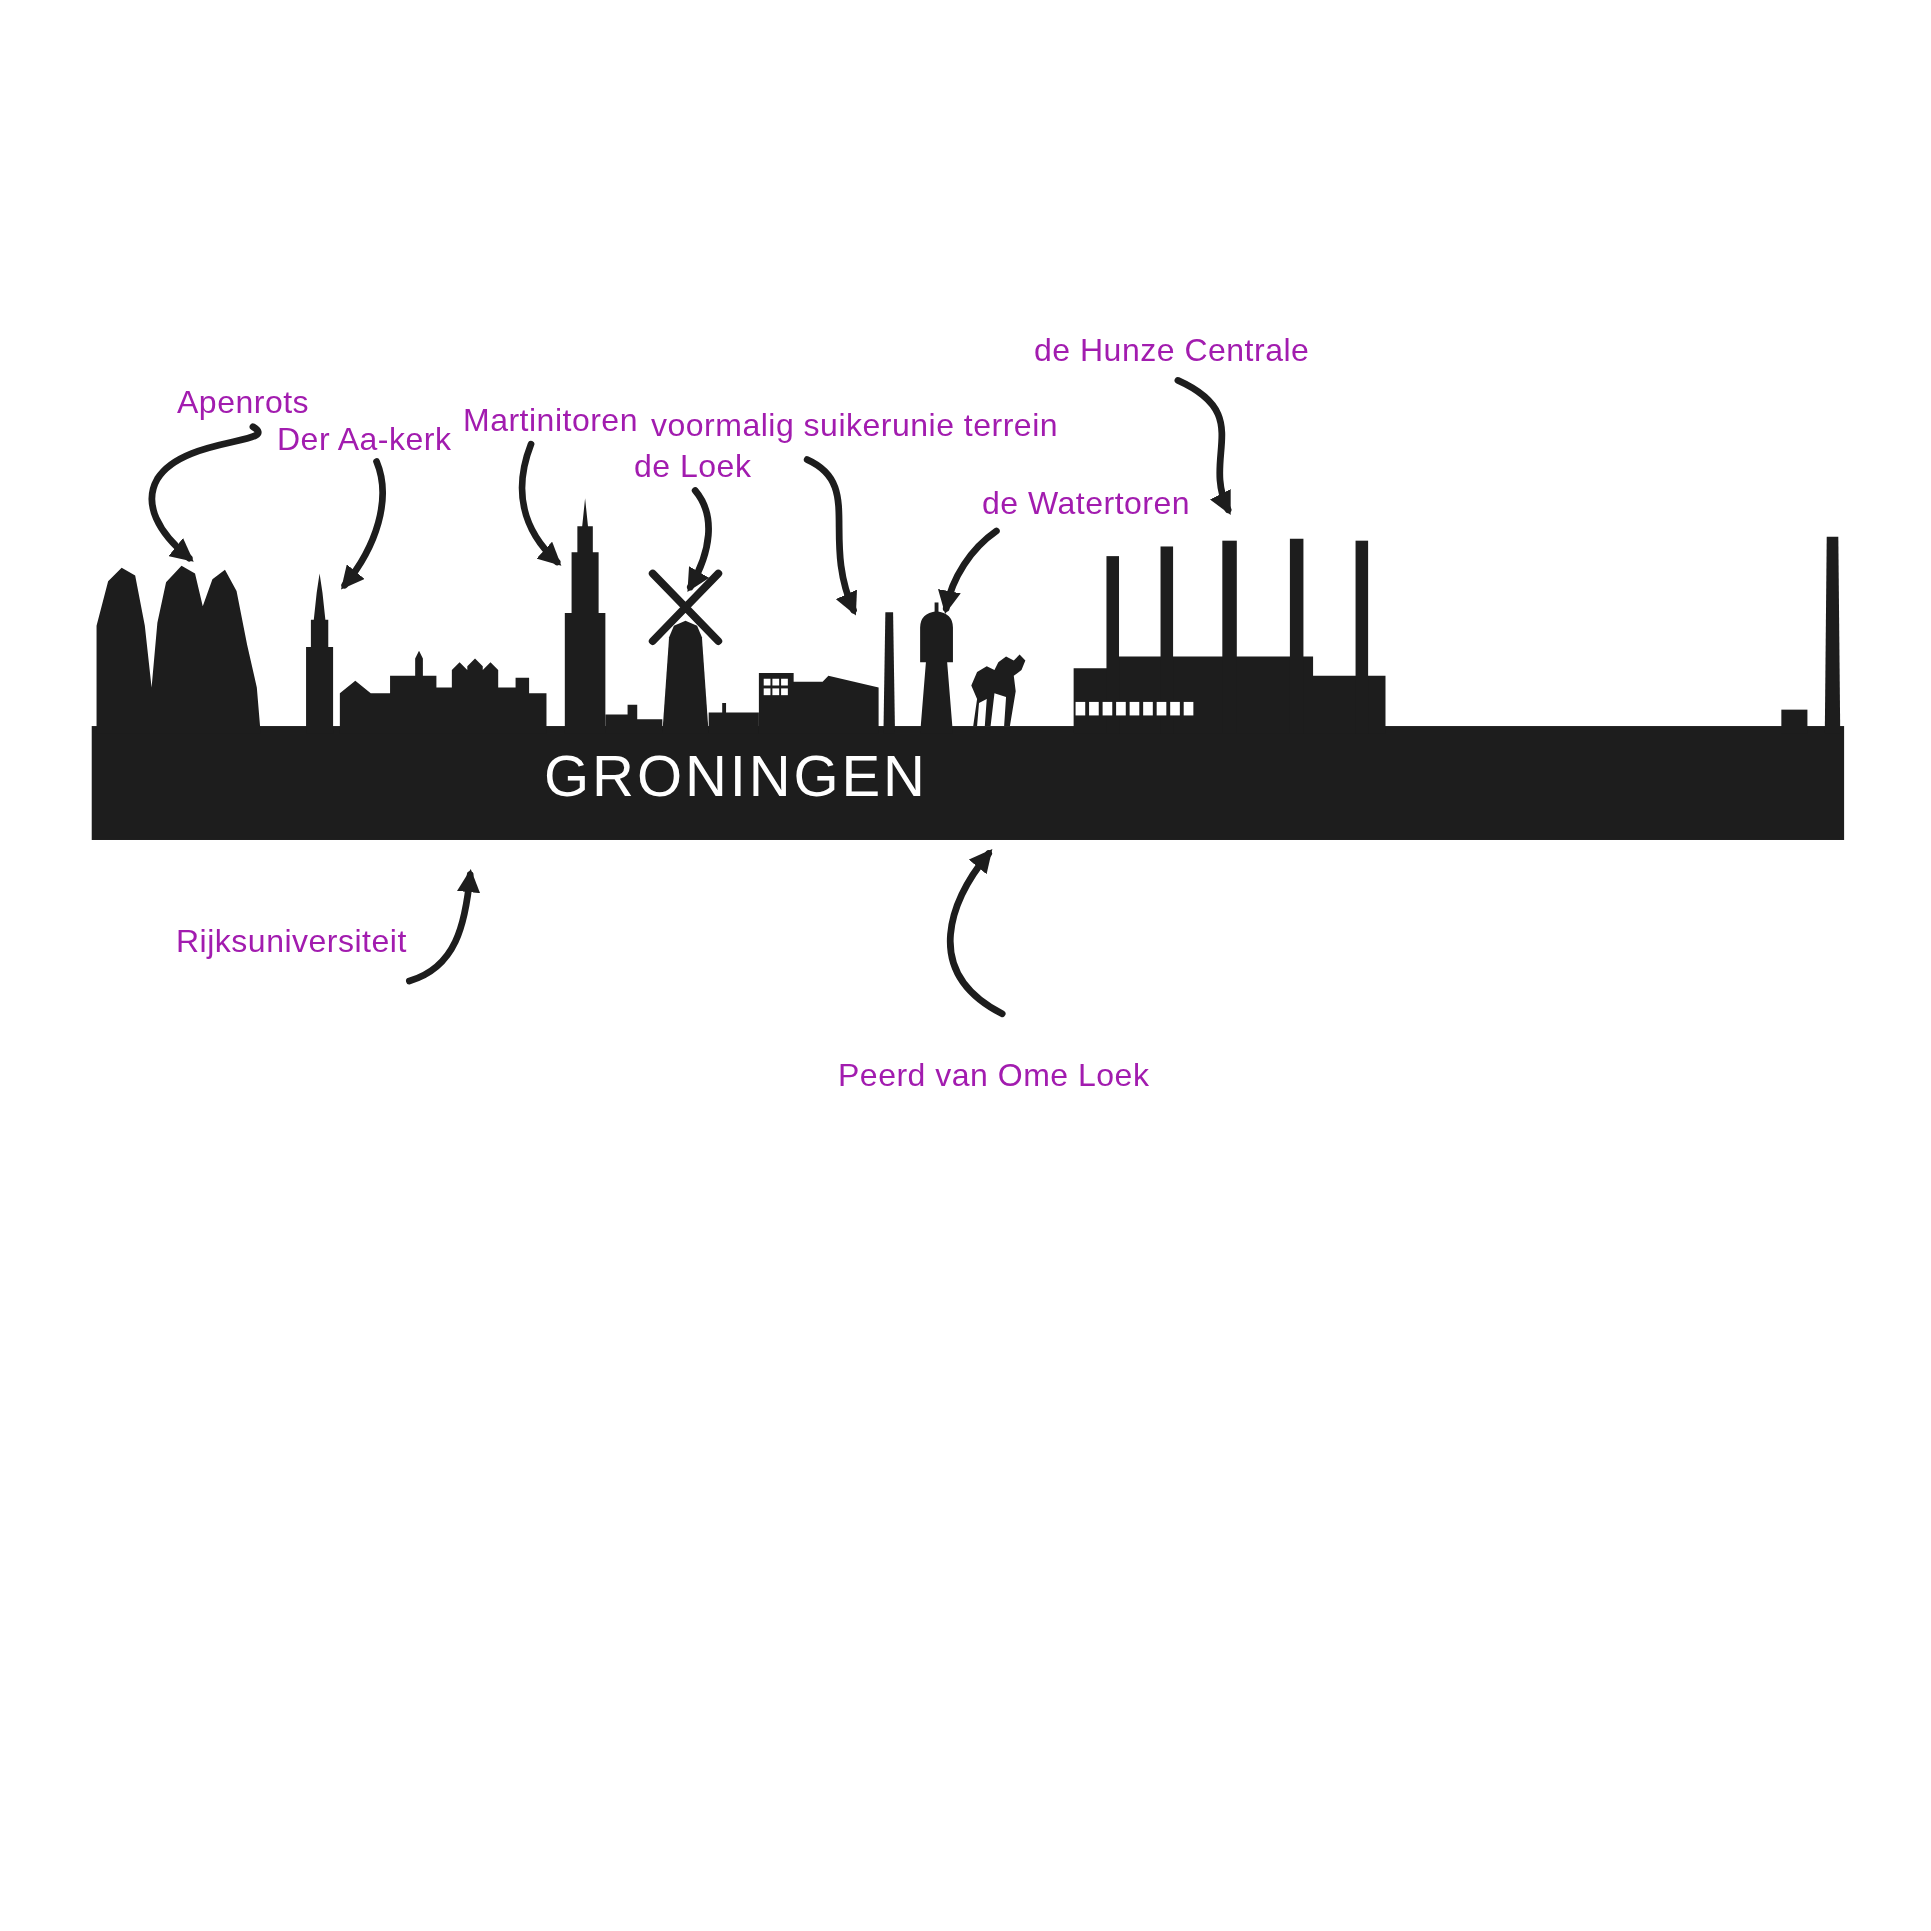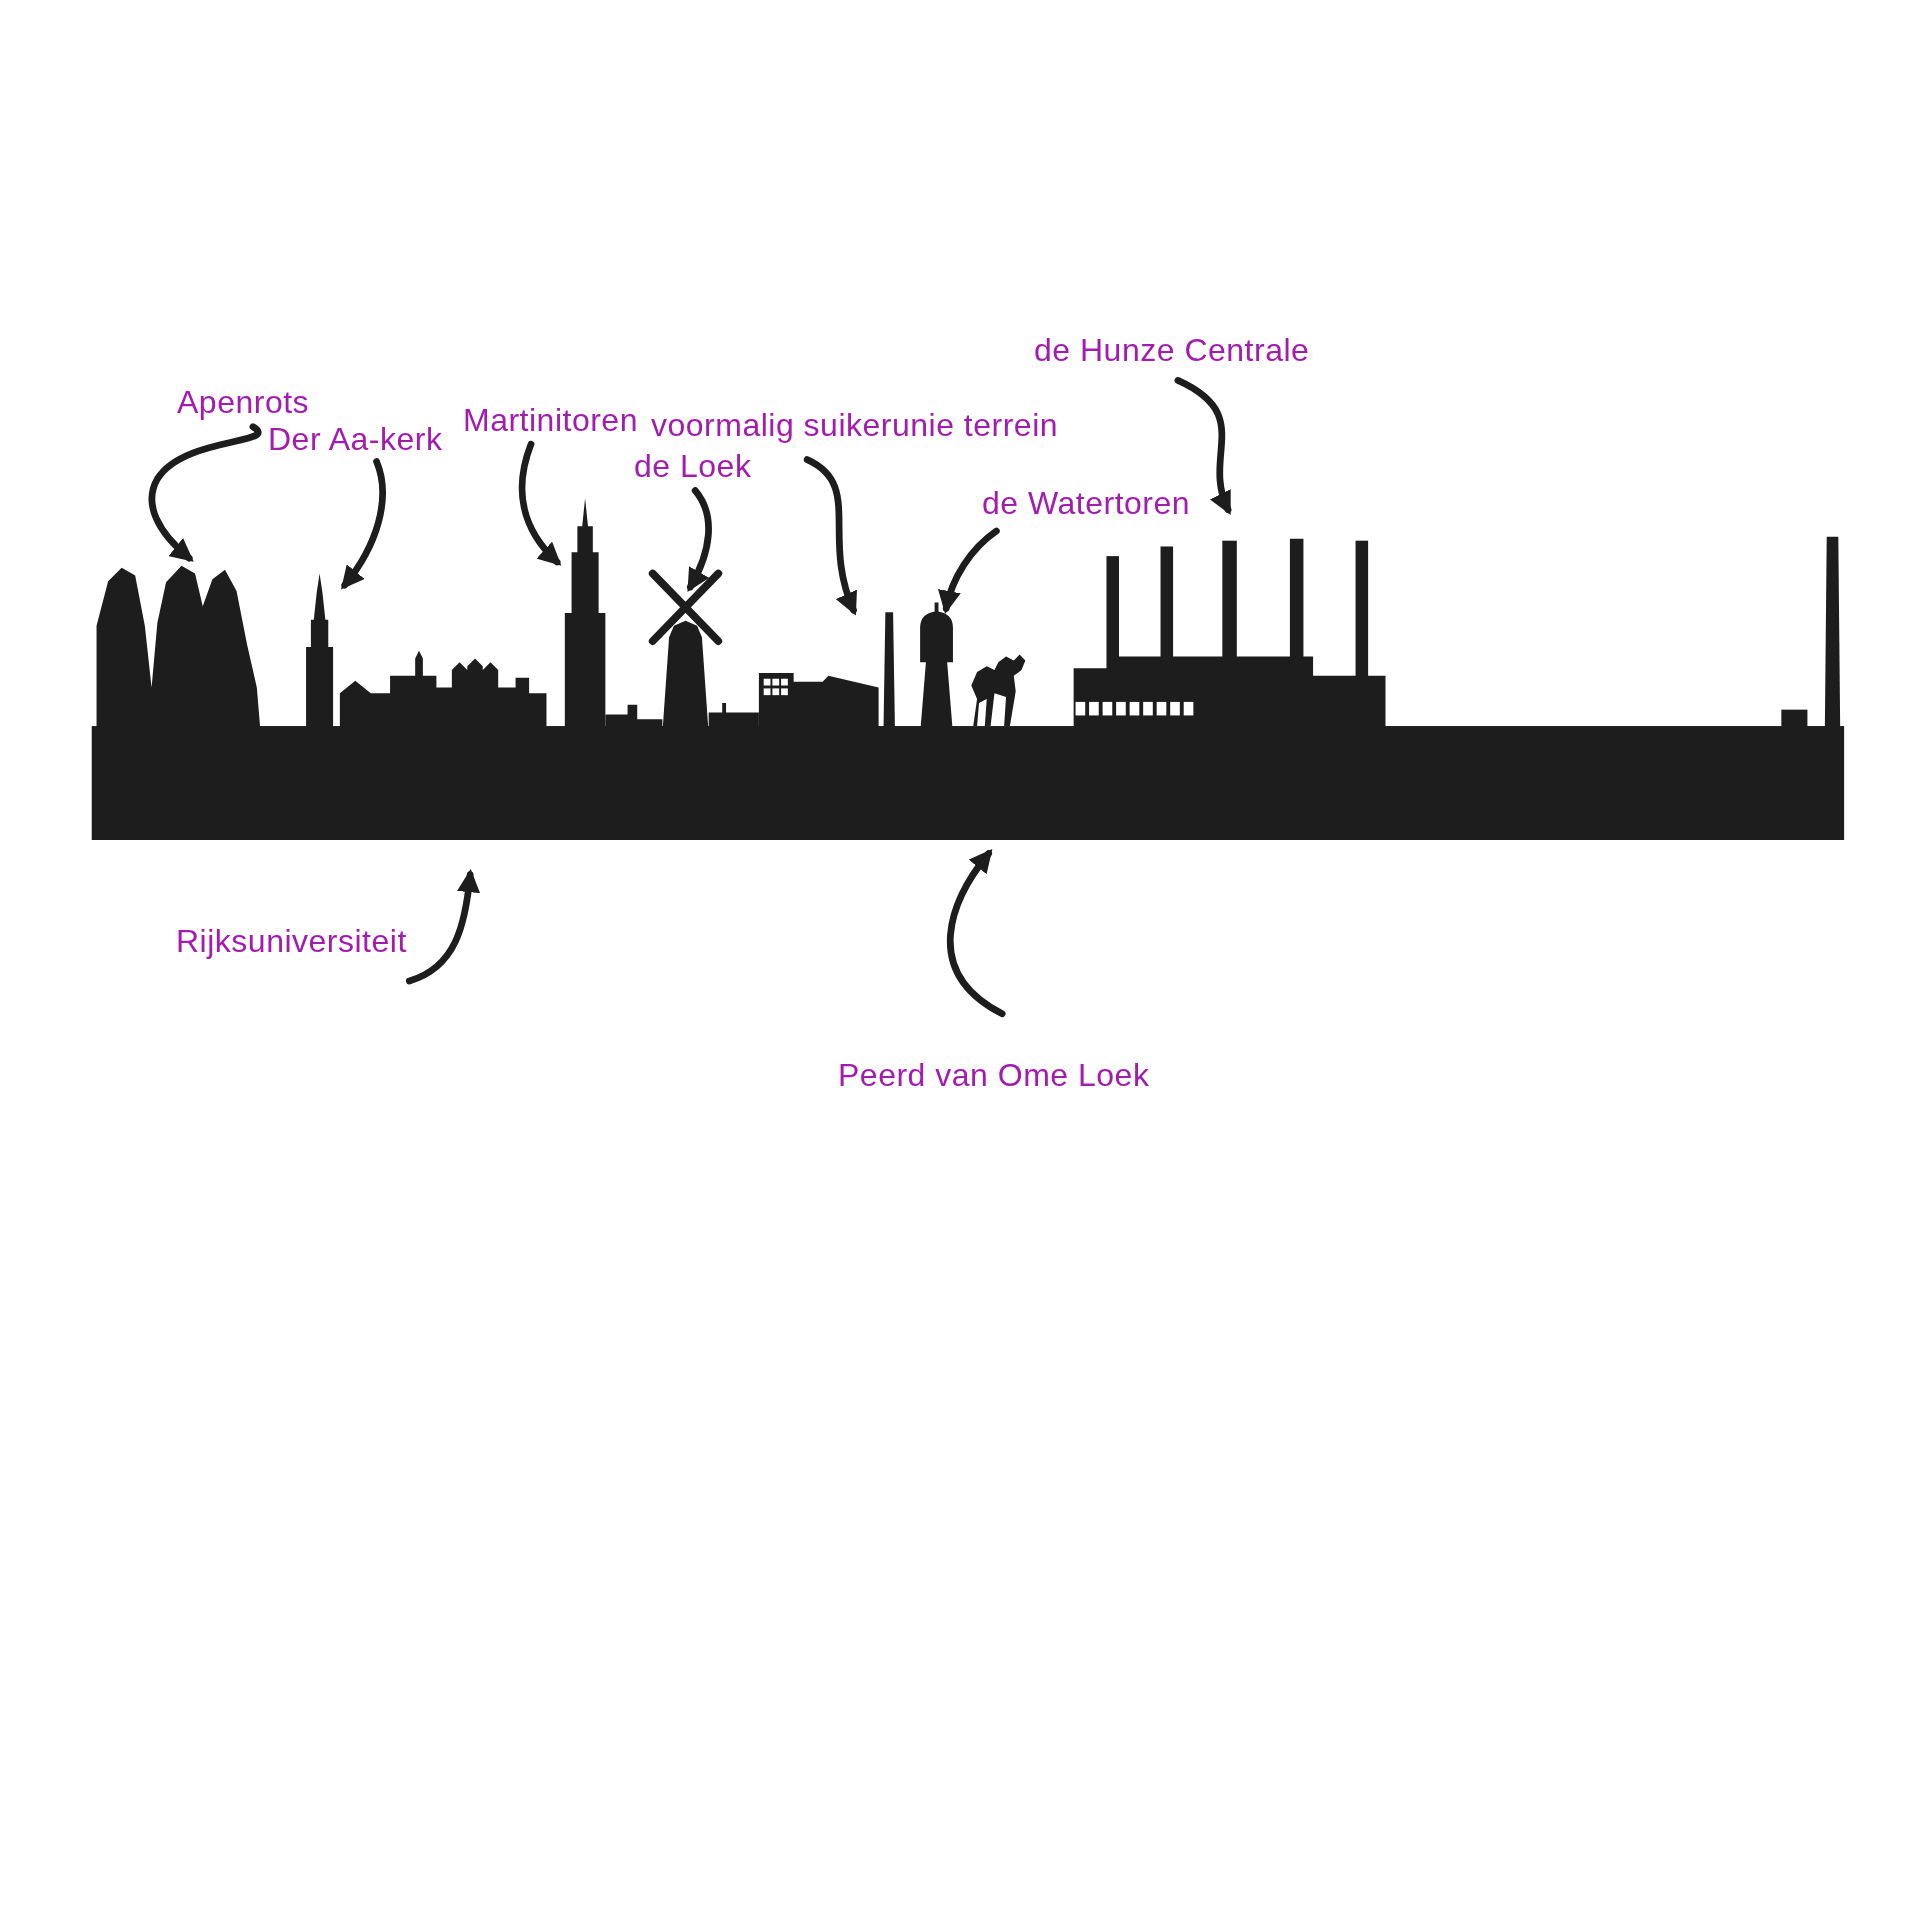--- a/index.html
+++ b/index.html
@@ -122,31 +122,32 @@
       <path d="M836 476 C 894 502, 850 556, 884 632" marker-end="url(#ah)"></path>
       <path d="M1032 550 C 1006 568, 986 598, 980 630" marker-end="url(#ah)"></path>
       <path d="M1220 394 C 1300 430, 1244 472, 1272 528" marker-end="url(#ah)"></path>
       <path d="M424 1016 C 472 1002, 482 958, 487 906" marker-end="url(#ah)"></path>
       <path d="M1038 1050 C 952 1006, 986 930, 1024 884" marker-end="url(#ah)"></path>
     </g>
   </svg>
 
   <div class="landmark-label" style="left:177px; top:384px;">Apenrots</div>
 
-  <div class="landmark-label" style="left:268px; top:421px;">Der Aa-kerk</div>
+  <div class="landmark-label" style="left:277px; top:421px;">Der Aa-kerk</div>
 
   <div class="landmark-label" style="left:463px; top:402px;">Martinitoren</div>
 
   <div class="landmark-label" style="left:651px; top:407px;">voormalig suikerunie terrein</div>
 
   <div class="landmark-label" style="left:634px; top:448px;">de Loek</div>
 
   <div class="landmark-label" style="left:982px; top:485px;">de Watertoren</div>
 
   <div class="landmark-label" style="left:1034px; top:332px;">de Hunze Centrale</div>
 
   <div class="landmark-label" style="left:176px; top:923px;">Rijksuniversiteit</div>
 
   <div class="landmark-label" style="left:838px; top:1025px;margin-top:32px;">Peerd van Ome Loek</div>
 
+  <div class="city-title">GRONINGEN</div>
 
 </div>
 
 
 </body></html>

